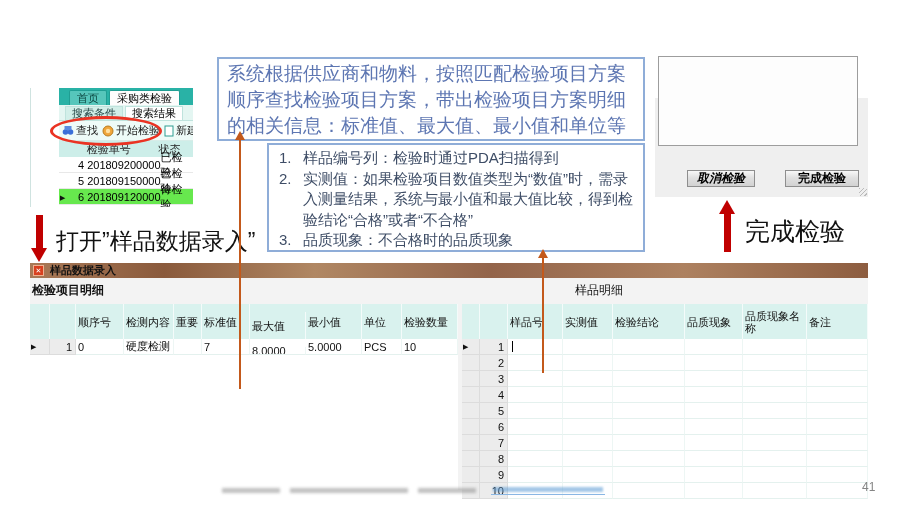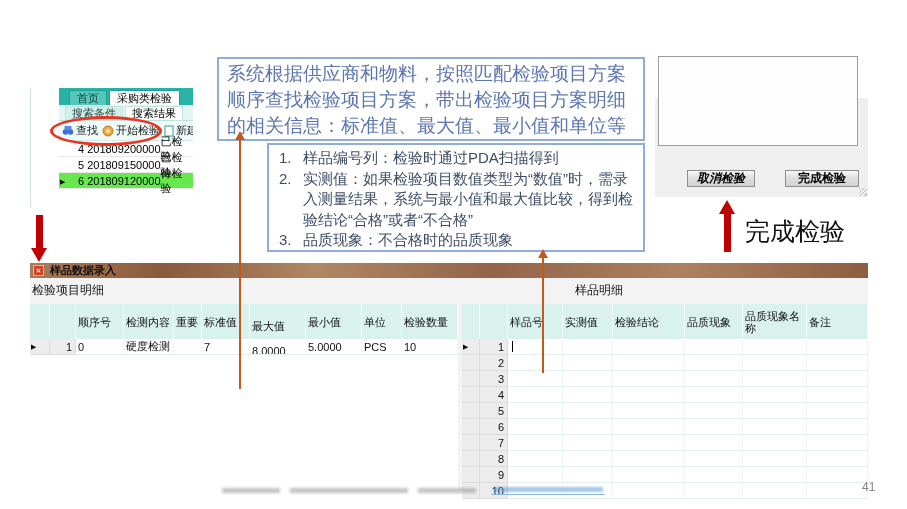--- a/index.html
+++ b/index.html
@@ -83,21 +83,21 @@
   
   .entry { position:absolute; left:30px; top:263px; width:838px; height:227px; background:#f3f3f3; }
   .entry-titlebar { position:absolute; left:0; top:0; width:838px; height:15px;
     background:linear-gradient(90deg,#a97a58 0%,#8a5a3c 16%,#b08763 34%,#93644a 55%,#ad8160 78%,#8d5d40 100%);
     display:flex; align-items:center; }
   .entry-icon { width:11px; height:11px; margin:0 6px 0 3px; background:#d8401f;
     border:1px solid #f0b090; display:flex; align-items:center; justify-content:center;
     color:#fff; font-size:7px; line-height:7px; }
   .entry-title { font-size:11px; font-weight:bold; color:#111; }
   .section-label { position:absolute; top:19px; font-size:12px; color:#111; }
-  .section-left { left:2px; }
+  .section-left { left:2px;font-weight:bold; }
   .section-right { left:545px; }
 
   .grid { position:absolute; top:41px; height:186px; background:#fff; font-size:11px; color:#111; }
   .grid-left { left:0; width:428px; }
   .grid-right { left:432px; width:406px; }
   .ghead { display:flex; height:35px; background:#d9f2ee; }
   .ghead .gc { border-right:1px solid #f4fbfa; display:flex; align-items:center;
     line-height:12px; padding:0 2px; overflow:hidden; }
   .grow { display:flex; height:16px; }
   .grow .gc { border-right:1px solid #edf6f4; border-bottom:1px solid #e4f1ee;
@@ -202,20 +202,24 @@
       <div class="tool-item">
         <span class="ic">
           <svg width="10" height="12" viewBox="0 0 10 12">
               <rect x="1" y="1" width="8" height="10" fill="#fff" stroke="#888"></rect>
               <line x1="2" y1="9" x2="8" y2="3" stroke="#e07b20" stroke-width="2"></line>
             </svg>
         </span>
         <span>编</span>
       </div>
     </div>
+    <div class="mini-thead">
+      <div class="h1">检验单号</div>
+      <div class="h2">状态</div>
+    </div>
     <div class="mini-row">
       <div class="mr-num">4</div>
       <div class="mr-no">201809200000</div>
       <div class="mr-status">已检验</div>
     </div>
     <div class="mini-row">
       <div class="mr-num">5</div>
       <div class="mr-no">201809150000</div>
       <div class="mr-status">已检验</div>
     </div>
@@ -228,20 +232,21 @@
       <div class="mr-status">待检验</div>
     </div>
   </div>
 
   <div class="red-ellipse"></div>
 
   <div class="red-down-arrow">
     <div class="shaft"></div>
       <div class="head"></div>
   </div>
+  <div class="open-label">打开”样品数据录入”</div>
 
   <div class="white-mask-top"></div>
 
   <div class="dlg">
     <div class="dlg-box"></div>
     <div class="dlg-buttons">
       <div class="win-btn btn-cancel">取消检验</div>
       <div class="win-btn btn-finish">完成检验</div>
     </div>
     <div class="resize-grip"></div>

